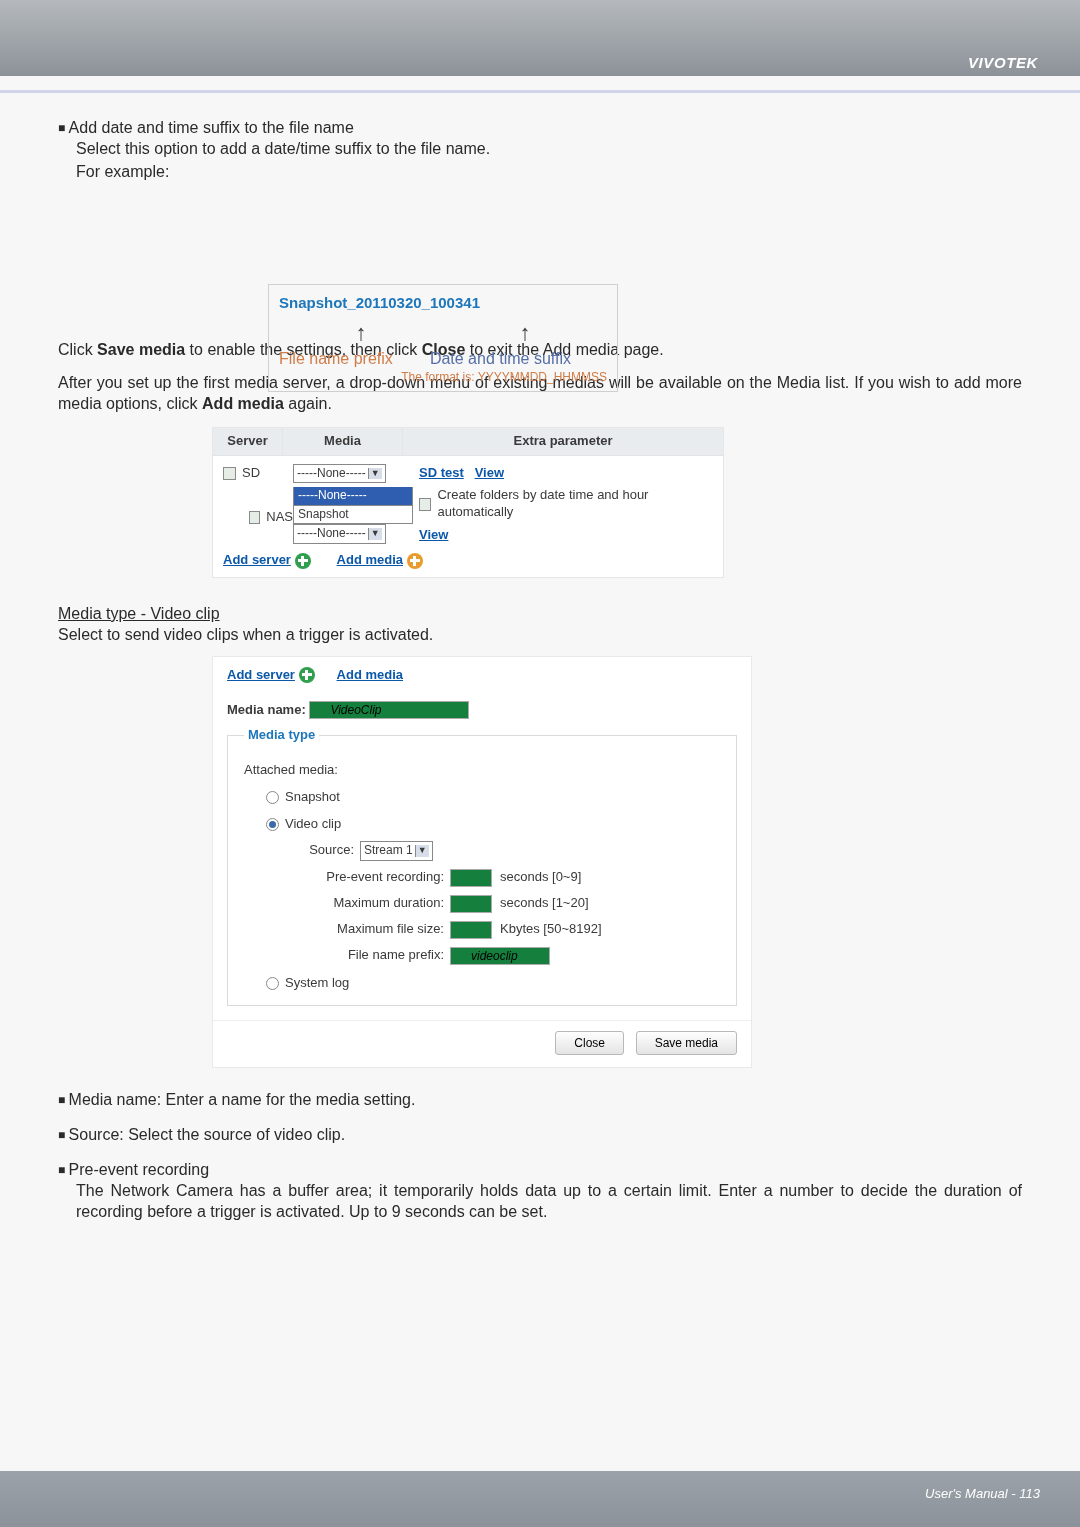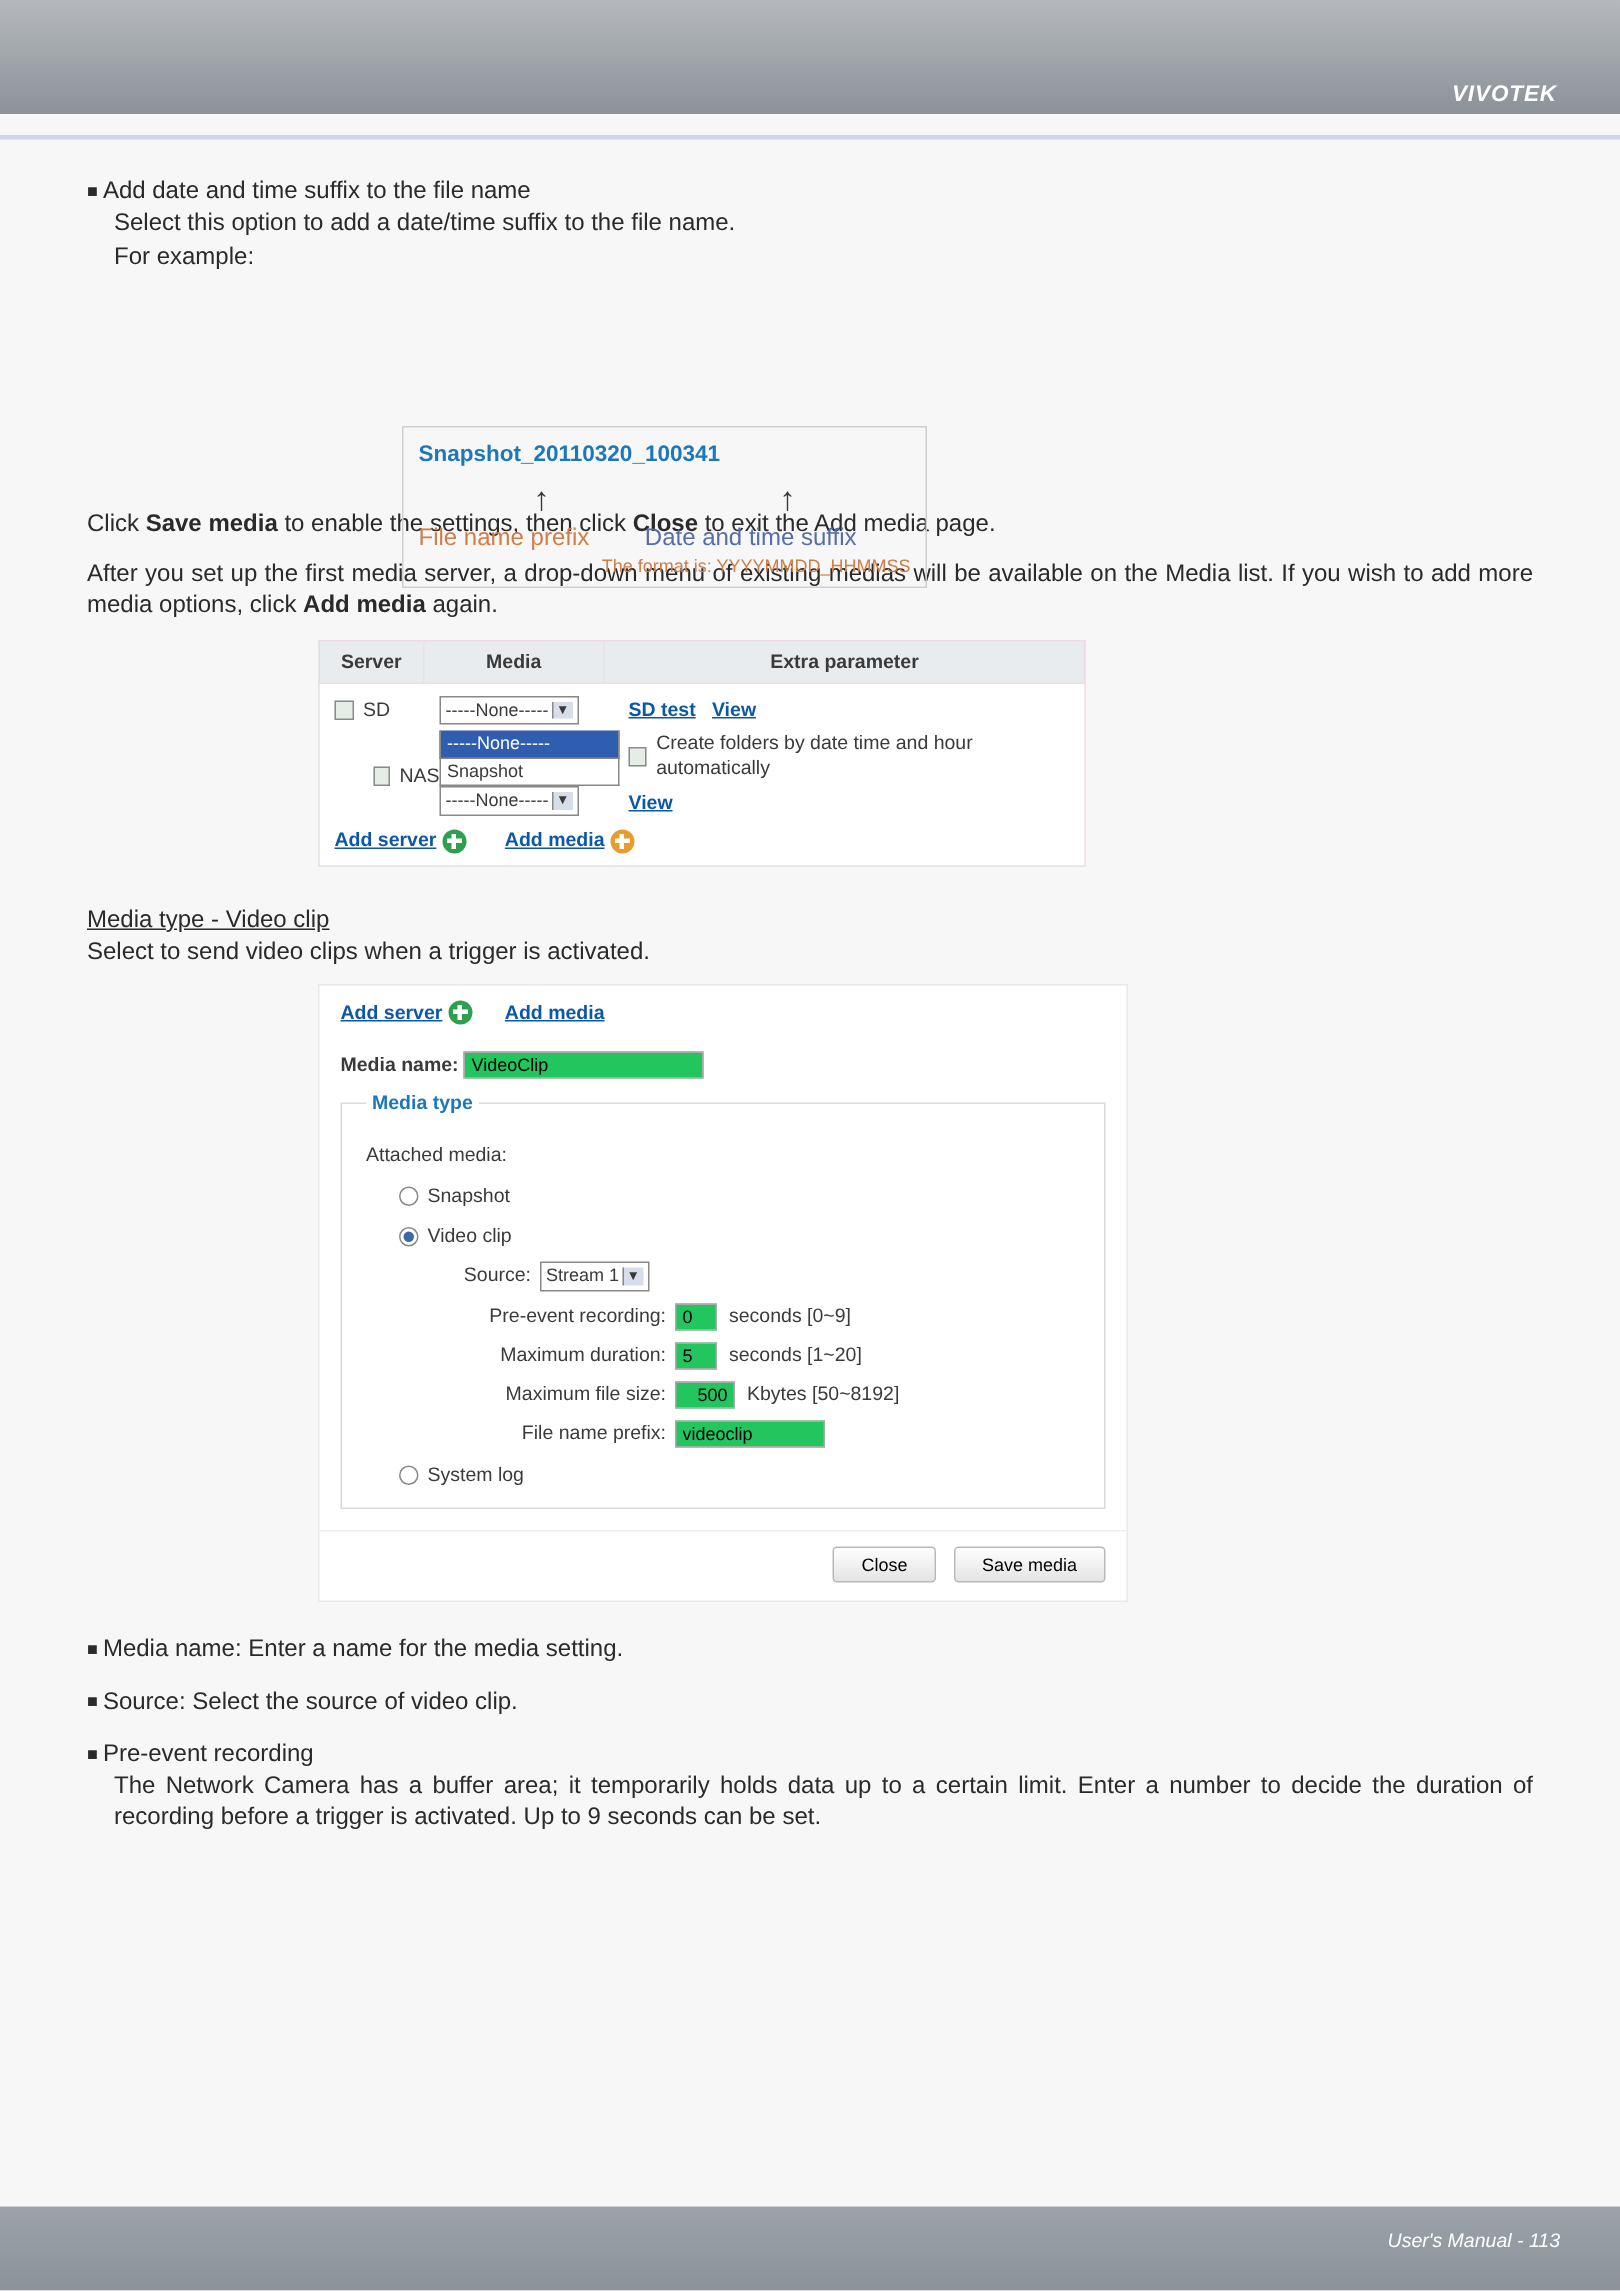--- a/index.html
+++ b/index.html
@@ -97,21 +97,21 @@
   .form2 {
     margin: 10px 0 0 154px;
     width: 540px;
     border: 1px solid #e9e9e9;
     font-size: 13px;
     background:#fff;
   }
   .form2-top { padding: 10px 14px 6px 14px; display:flex; gap:22px; align-items:center;}
   .form2-body { padding: 0 14px 14px 14px; }
   .form2-body .mname { margin-top:12px; font-weight:bold;}
-  .txtin { border:1px solid #aaa; background:#22c55e; padding:1px 4px; font-size:12px; }
+  .txtin { border:1px solid #aaa; background:#15803d; padding:1px 20px; font-size:12px;font-style:italic; }
   fieldset.mt { border:1px solid #dadada; margin-top:8px; padding: 12px 16px 14px 16px;}
   fieldset.mt legend { color:#1d77ba; font-weight:bold; padding:0 4px; font-size:13px;}
   .radio { width:13px; height:13px; border:1px solid #888; border-radius:50%; display:inline-block; vertical-align:middle; margin-right:6px; background:#fff; position:relative;}
   .radio.sel-r::after{ content:""; position:absolute; left:2px; top:2px; width:7px; height:7px; border-radius:50%; background:#3a6aa8;}
   .fline { display:flex; align-items:center; margin-top:8px; margin-left:56px;}
   .fline .lbl { width:150px; text-align:right; padding-right:6px;}
   .fline .unit { margin-left:8px; }
   .btnrow { text-align:right; padding: 10px 14px 12px 0; border-top:1px solid #eee;}
   .uibtn { background:linear-gradient(#fefefe,#e4e4e4); border:1px solid #b8b8b8; border-radius:3px; padding:4px 18px; font-size:12px; margin-left:8px;}
 

